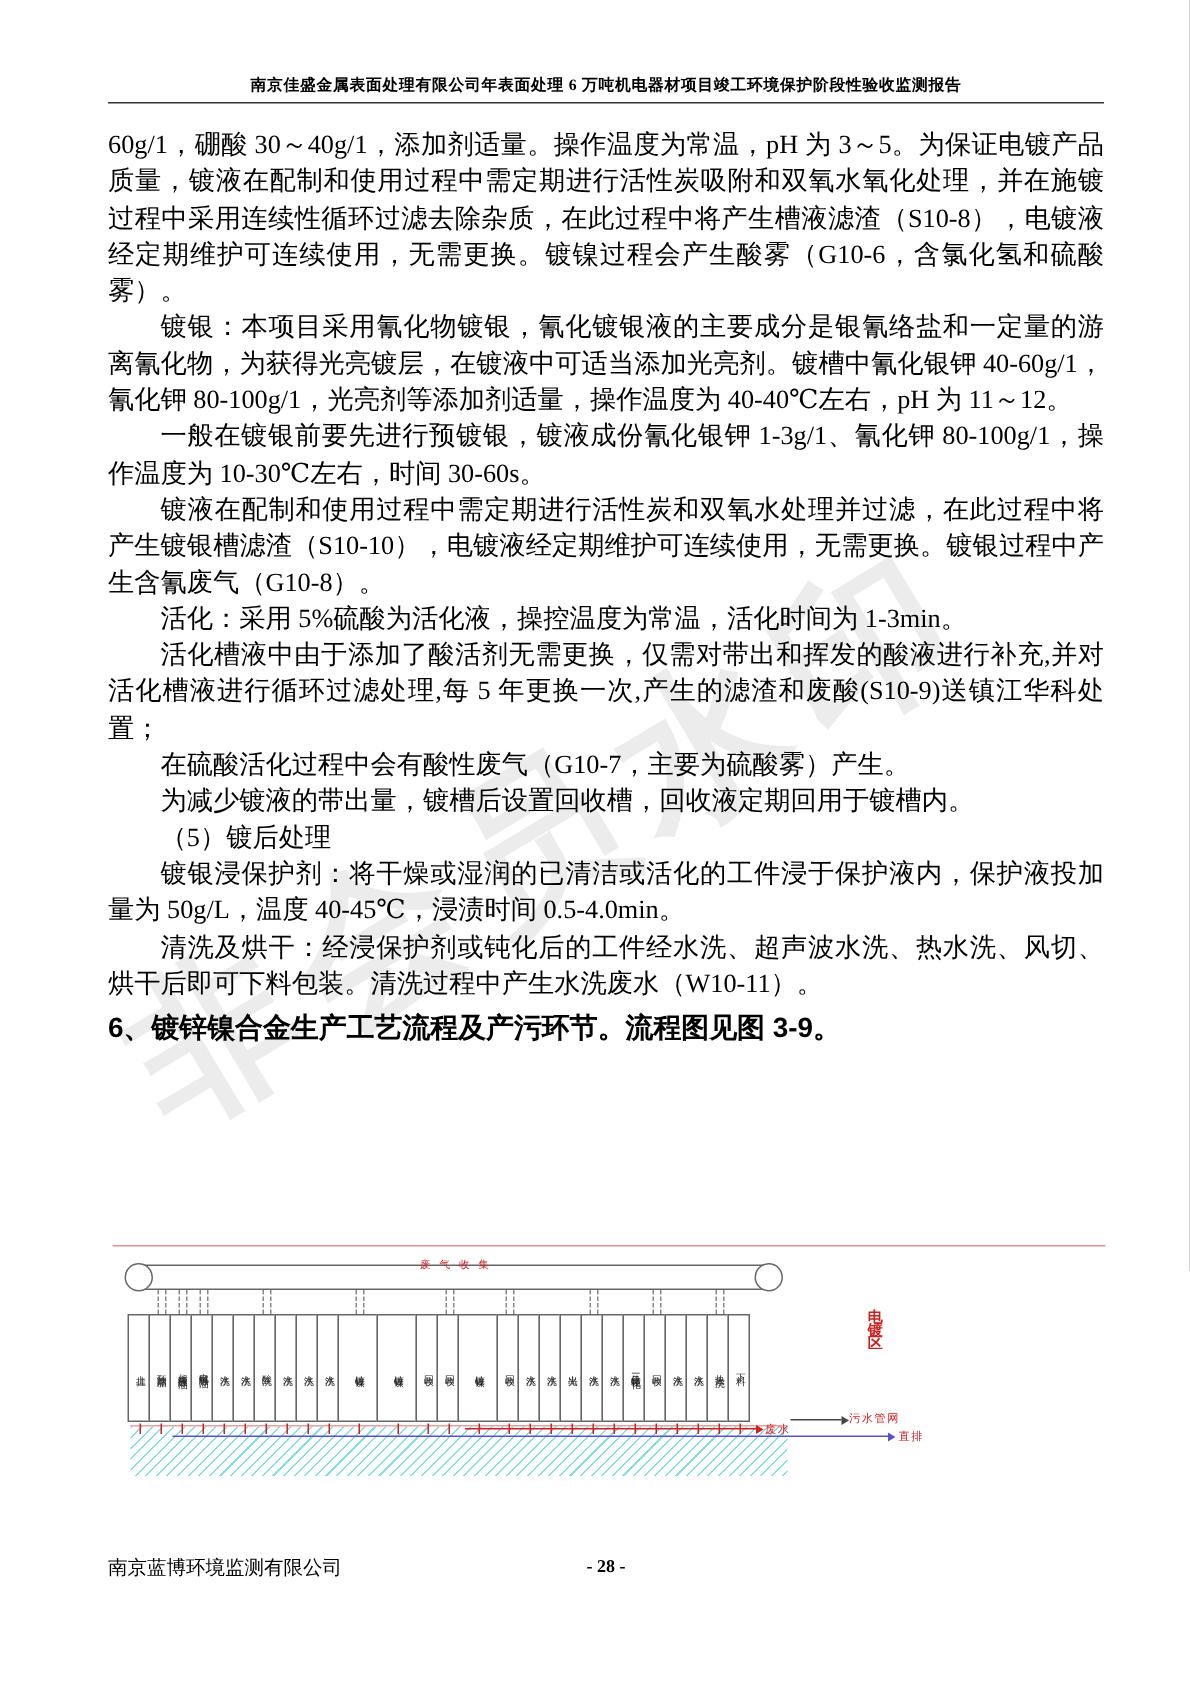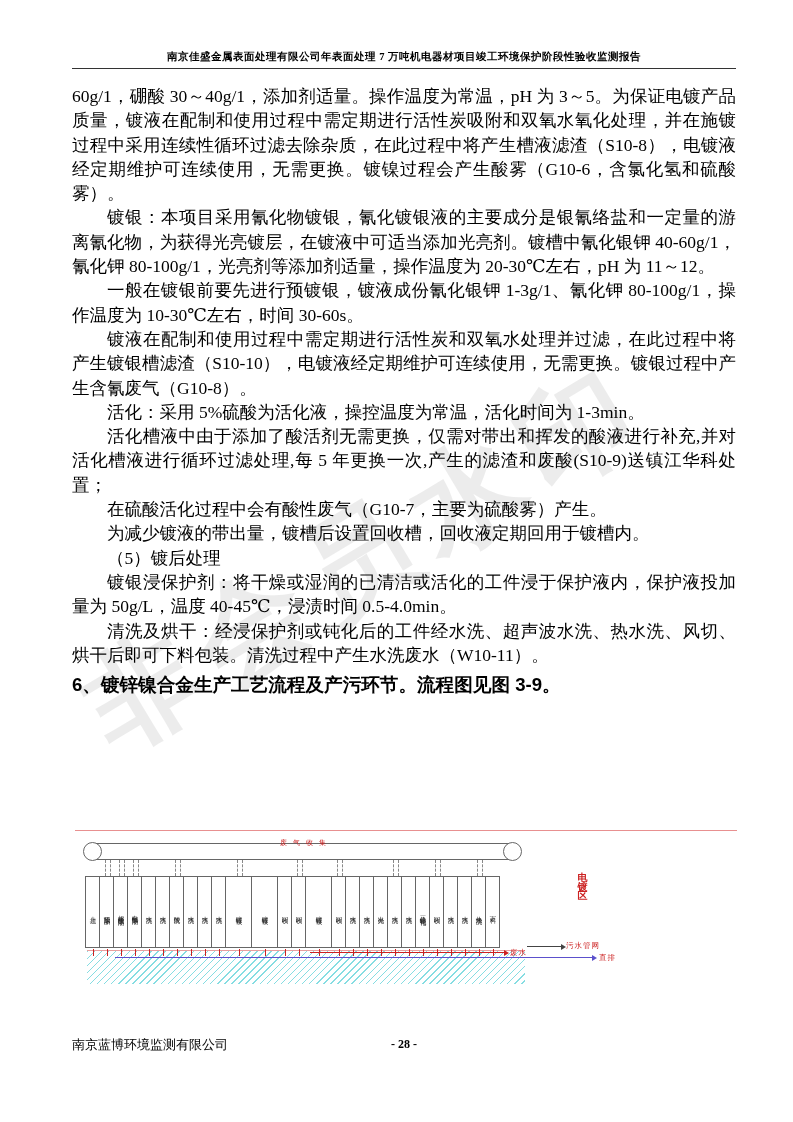--- a/index.html
+++ b/index.html
@@ -68,25 +68,25 @@
   .footer .company{position:absolute; left:0; top:0;}
   .footer .pageno{position:absolute; left:0; width:100%; text-align:center; top:1px; font-size:12px; font-weight:600;}
 </style>
 </head>
 <body>
 
 <div class="page">
 
   <div class="watermark">非会员水印</div>
 
-  <div class="header">南京佳盛金属表面处理有限公司年表面处理 7 万吨机电器材项目竣工环境保护阶段性验收监测报告</div>
+  <div class="header">南京佳盛金属表面处理有限公司年表面处理 6 万吨机电器材项目竣工环境保护阶段性验收监测报告</div>
 
   <div class="content" id="content">
       <div class="para">60g/1，硼酸 30～40g/1，添加剂适量。操作温度为常温，pH 为 3～5。为保证电镀产品质量，镀液在配制和使用过程中需定期进行活性炭吸附和双氧水氧化处理，并在施镀过程中采用连续性循环过滤去除杂质，在此过程中将产生槽液滤渣（S10-8），电镀液经定期维护可连续使用，无需更换。镀镍过程会产生酸雾（G10-6，含氯化氢和硫酸雾）。</div>
-      <div class="para indent">镀银：本项目采用氰化物镀银，氰化镀银液的主要成分是银氰络盐和一定量的游离氰化物，为获得光亮镀层，在镀液中可适当添加光亮剂。镀槽中氰化银钾 40-60g/1，氰化钾 80-100g/1，光亮剂等添加剂适量，操作温度为 20-30℃左右，pH 为 11～12。</div>
+      <div class="para indent">镀银：本项目采用氰化物镀银，氰化镀银液的主要成分是银氰络盐和一定量的游离氰化物，为获得光亮镀层，在镀液中可适当添加光亮剂。镀槽中氰化银钾 40-60g/1，氰化钾 80-100g/1，光亮剂等添加剂适量，操作温度为 40-40℃左右，pH 为 11～12。</div>
       <div class="para indent">一般在镀银前要先进行预镀银，镀液成份氰化银钾 1-3g/1、氰化钾 80-100g/1，操作温度为 10-30℃左右，时间 30-60s。</div>
       <div class="para indent">镀液在配制和使用过程中需定期进行活性炭和双氧水处理并过滤，在此过程中将产生镀银槽滤渣（S10-10），电镀液经定期维护可连续使用，无需更换。镀银过程中产生含氰废气（G10-8）。</div>
       <div class="para indent">活化：采用 5%硫酸为活化液，操控温度为常温，活化时间为 1-3min。</div>
       <div class="para indent">活化槽液中由于添加了酸活剂无需更换，仅需对带出和挥发的酸液进行补充,并对活化槽液进行循环过滤处理,每 5 年更换一次,产生的滤渣和废酸(S10-9)送镇江华科处置；</div>
       <div class="para indent">在硫酸活化过程中会有酸性废气（G10-7，主要为硫酸雾）产生。</div>
       <div class="para indent">为减少镀液的带出量，镀槽后设置回收槽，回收液定期回用于镀槽内。</div>
       <div class="para indent">（5）镀后处理</div>
       <div class="para indent">镀银浸保护剂：将干燥或湿润的已清洁或活化的工件浸于保护液内，保护液投加量为 50g/L，温度 40-45℃，浸渍时间 0.5-4.0min。</div>
       <div class="para indent">清洗及烘干：经浸保护剂或钝化后的工件经水洗、超声波水洗、热水洗、风切、烘干后即可下料包装。清洗过程中产生水洗废水（W10-11）。</div>
       <div class="para heading">6、镀锌镍合金生产工艺流程及产污环节。流程图见图 3-9。</div>

